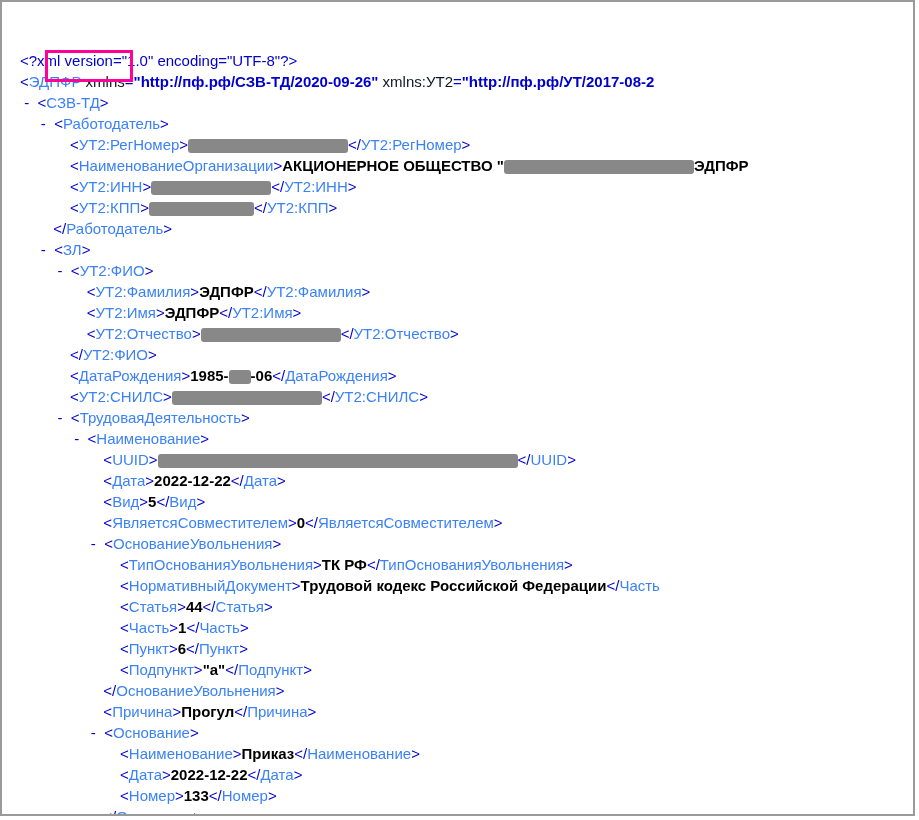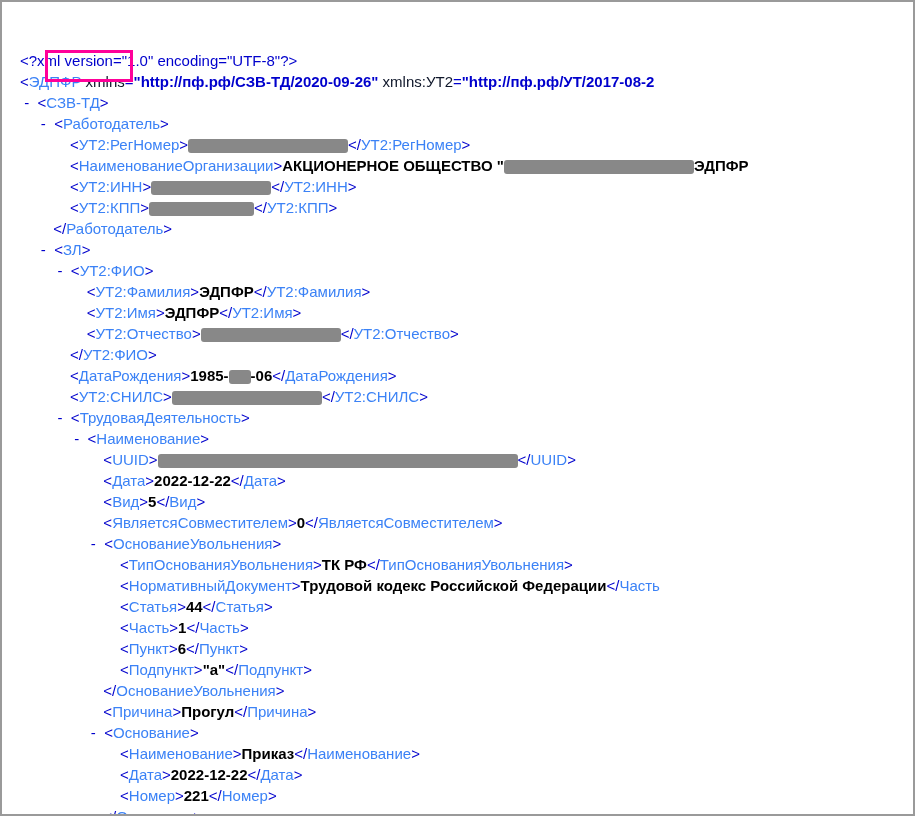--- a/index.html
+++ b/index.html
@@ -75,17 +75,17 @@
                         <span class="c-blue">&lt;</span><span class="c-tag">НормативныйДокумент</span><span class="c-blue">&gt;</span><span class="c-txt">Трудовой кодекс Российской Федерации</span><span class="c-blue">&lt;/</span><span class="c-tag">Часть</span>
                         <span class="c-blue">&lt;</span><span class="c-tag">Статья</span><span class="c-blue">&gt;</span><span class="c-txt">44</span><span class="c-blue">&lt;/</span><span class="c-tag">Статья</span><span class="c-blue">&gt;</span>
                         <span class="c-blue">&lt;</span><span class="c-tag">Часть</span><span class="c-blue">&gt;</span><span class="c-txt">1</span><span class="c-blue">&lt;/</span><span class="c-tag">Часть</span><span class="c-blue">&gt;</span>
                         <span class="c-blue">&lt;</span><span class="c-tag">Пункт</span><span class="c-blue">&gt;</span><span class="c-txt">6</span><span class="c-blue">&lt;/</span><span class="c-tag">Пункт</span><span class="c-blue">&gt;</span>
                         <span class="c-blue">&lt;</span><span class="c-tag">Подпункт</span><span class="c-blue">&gt;</span><span class="c-txt">"а"</span><span class="c-blue">&lt;/</span><span class="c-tag">Подпункт</span><span class="c-blue">&gt;</span>
                     <span class="c-blue">&lt;/</span><span class="c-tag">ОснованиеУвольнения</span><span class="c-blue">&gt;</span>
                     <span class="c-blue">&lt;</span><span class="c-tag">Причина</span><span class="c-blue">&gt;</span><span class="c-txt">Прогул</span><span class="c-blue">&lt;/</span><span class="c-tag">Причина</span><span class="c-blue">&gt;</span>
                  <span class="c-blue">-</span>  <span class="c-blue">&lt;</span><span class="c-tag">Основание</span><span class="c-blue">&gt;</span>
                         <span class="c-blue">&lt;</span><span class="c-tag">Наименование</span><span class="c-blue">&gt;</span><span class="c-txt">Приказ</span><span class="c-blue">&lt;/</span><span class="c-tag">Наименование</span><span class="c-blue">&gt;</span>
                         <span class="c-blue">&lt;</span><span class="c-tag">Дата</span><span class="c-blue">&gt;</span><span class="c-txt">2022-12-22</span><span class="c-blue">&lt;/</span><span class="c-tag">Дата</span><span class="c-blue">&gt;</span>
-                        <span class="c-blue">&lt;</span><span class="c-tag">Номер</span><span class="c-blue">&gt;</span><span class="c-txt">221</span><span class="c-blue">&lt;/</span><span class="c-tag">Номер</span><span class="c-blue">&gt;</span>
+                        <span class="c-blue">&lt;</span><span class="c-tag">Номер</span><span class="c-blue">&gt;</span><span class="c-txt">133</span><span class="c-blue">&lt;/</span><span class="c-tag">Номер</span><span class="c-blue">&gt;</span>
                     <span class="c-blue">&lt;/</span><span class="c-tag">Основание</span><span class="c-blue">&gt;</span>
                 
             
 </div>
 
 </body></html>

